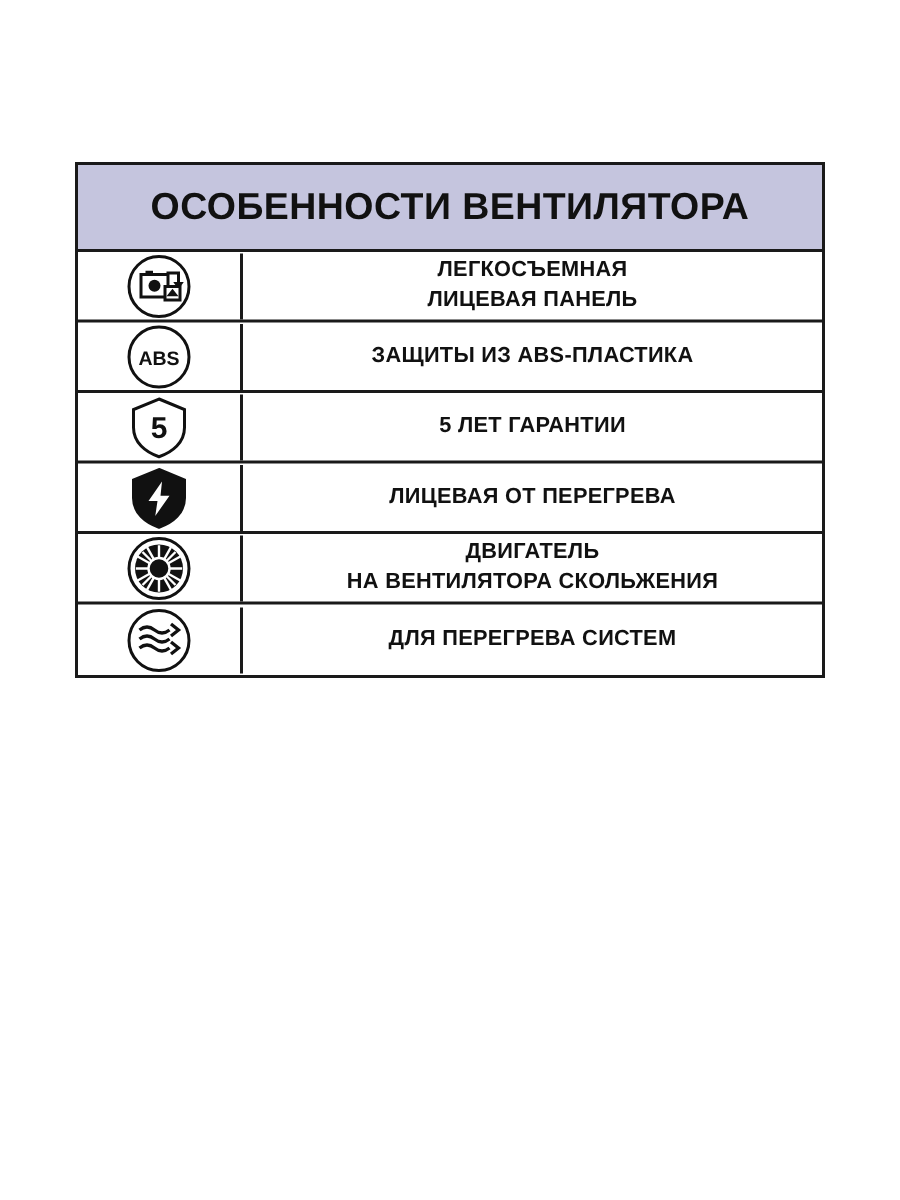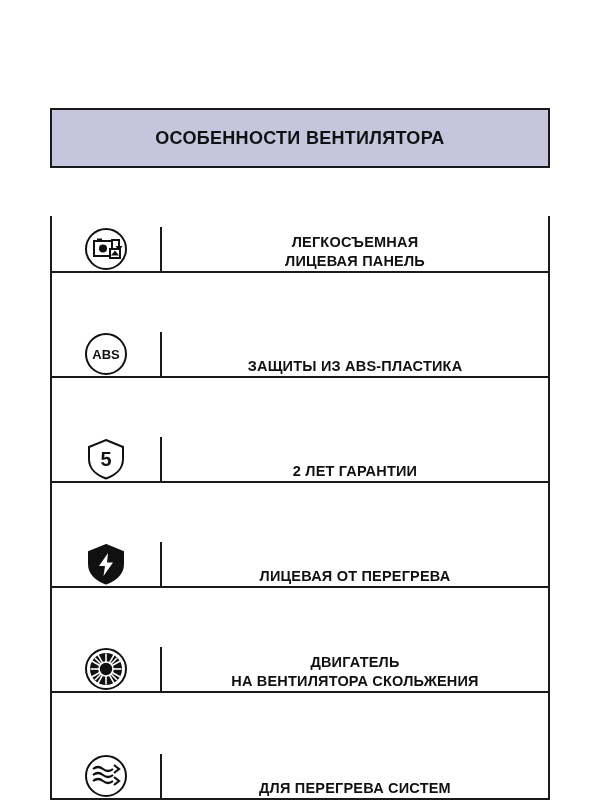--- a/index.html
+++ b/index.html
@@ -26,42 +26,41 @@
   .header {
     background: #c5c5de;
     height: 60px;
     display: flex;
     align-items: center;
     justify-content: center;
     border: 2px solid #1a1a1a;
     box-sizing: border-box;
   }
   .header-title {
-    font-size: 18px;
+    font-size: 25px;
     font-weight: bold;
     letter-spacing: 0.3px;
     color: #111111;
     text-align: center;
     line-height: 1;
   }
 
   
   .rows {
     border-left: 2px solid #1a1a1a;
     border-right: 2px solid #1a1a1a;
     border-bottom: 2px solid #1a1a1a;
     box-sizing: border-box;
   }
   .row {
     display: flex;
-    align-items: flex-end;
-    height: 57px;
+    align-items: center;
+    height: 47px;
     border-bottom: 2px solid #1a1a1a;
     box-sizing: border-box;
-    margin-top: 48px;
   }
   .row:last-child {
     border-bottom: none;
   }
   .row-icon {
     width: 110px;
     flex: 0 0 110px;
     border-right: 2px solid #1a1a1a;
     display: flex;
     align-items: center;
@@ -137,21 +136,21 @@
     <div class="row">
       <div class="row-icon">
         <span>
           <svg class="icon-svg" width="44" height="44" viewBox="0 0 44 44">
             <path d="M22 3 L39 10 L39 22 C39 32 31 38.5 22 41.5 C13 38.5 5 32 5 22 L5 10 Z" fill="none" stroke="#111" stroke-width="2"></path>
             <text x="22" y="29" text-anchor="middle" font-family="Liberation Sans, sans-serif" font-size="20" font-weight="bold" fill="#111">5</text>
           </svg>
         </span>
       </div>
       <div class="row-text">
-        <div class="row-label">2 ЛЕТ ГАРАНТИИ</div>
+        <div class="row-label">5 ЛЕТ ГАРАНТИИ</div>
       </div>
     </div>
 
     <div class="row">
       <div class="row-icon">
         <span>
           <svg class="icon-svg" width="44" height="44" viewBox="0 0 44 44">
             <path d="M22 3 L39 10 L39 22 C39 32 31 38.5 22 41.5 C13 38.5 5 32 5 22 L5 10 Z" fill="#111" stroke="#111" stroke-width="2"></path>
             <path d="M24 11 L15 24 H21 L19.5 34 L29 20.5 H23 Z" fill="#fff"></path>
           </svg>

